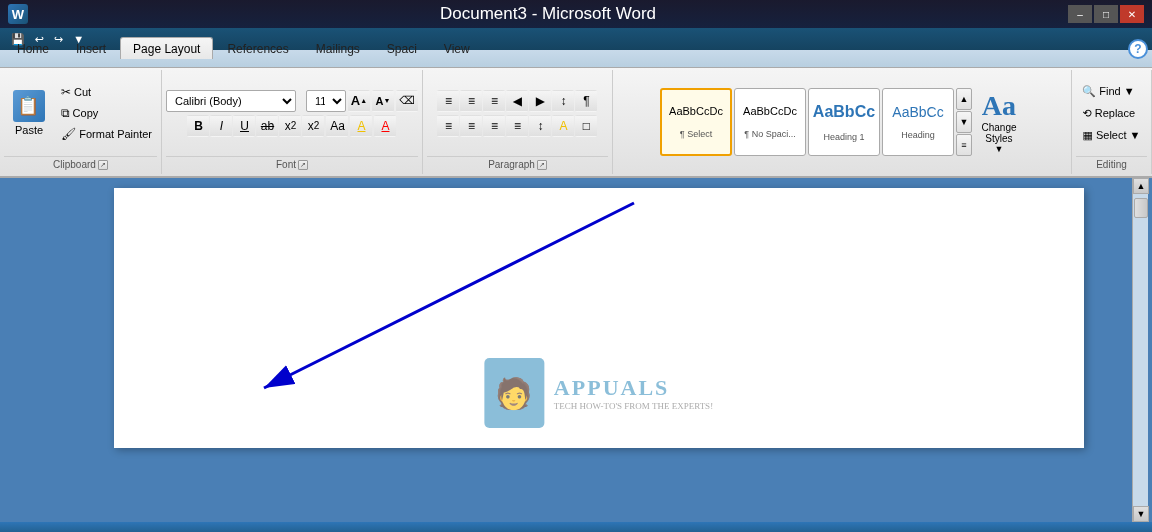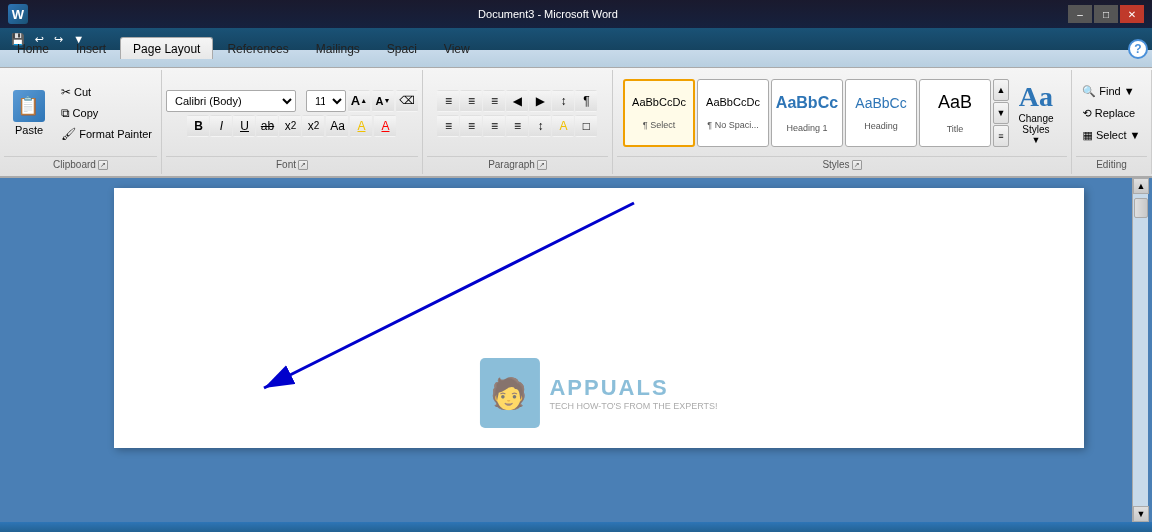--- a/index.html
+++ b/index.html
@@ -10,21 +10,21 @@
       background: linear-gradient(to bottom, #1a1a2e, #16213e);
       height: 28px;
       display: flex;
       align-items: center;
       justify-content: space-between;
       padding: 0 8px;
       color: white;
       font-size: 12px;
     }
     .title-bar-left { display: flex; align-items: center; gap: 6px; }
-    .title-bar-center { flex: 1; text-align: center; font-size: 11px; }
+    .title-bar-center { flex: 1; text-align: center; font-size: 17px; }
     .title-bar-controls { display: flex; gap: 2px; }
     .title-btn {
       width: 24px; height: 18px; border: none; cursor: pointer;
       display: flex; align-items: center; justify-content: center;
       font-size: 10px; color: white; background: transparent;
     }
     .title-btn.close { background: #c0392b; }
     .title-btn.max { background: #555; }
     .title-btn.min { background: #555; }
 
@@ -315,21 +315,21 @@
       gap: 10px;
       opacity: 0.7;
     }
     .appuals-logo-char {
       width: 60px; height: 70px;
       background: #5ba3c9;
       border-radius: 5px;
       display: flex; align-items: center; justify-content: center;
       font-size: 30px;
     }
-    .appuals-text { color: #5ba3c9; }
+    .appuals-text { color: #5ba3c9; font-family: Liberation Serif, serif; }
     .appuals-title { font-size: 22px; font-weight: bold; letter-spacing: 2px; }
     .appuals-subtitle { font-size: 9px; color: #888; }
 
     
     .normal-style-text { font-size: 11px; }
     .nospacing-text { font-size: 11px; }
     .h1-text { font-size: 16px; color: #2e75b6; font-weight: bold; }
     .h2-text { font-size: 14px; color: #2e75b6; }
     .title-text { font-size: 18px; }
 
@@ -504,40 +504,32 @@
         <div class="style-item">
           <div class="style-preview h1-text">AaBbCc</div>
           <div class="style-label">Heading 1</div>
         </div>
 
         <div class="style-item">
           <div class="style-preview h2-text">AaBbCc</div>
           <div class="style-label">Heading</div>
         </div>
 
-        <div class="style-item">
-          <div class="style-preview title-text">AaB</div>
-          <div class="style-label">Title</div>
-        </div>
       </div>
       <div class="styles-scroll">
         <button class="styles-scroll-btn">▲</button>
         <button class="styles-scroll-btn">▼</button>
         <button class="styles-scroll-btn">≡</button>
       </div>
       <div class="change-styles-btn">
         <div class="aa-icon" style="font-size:28px;font-weight:bold;color:#2e75b6;font-family:Georgia,serif;">Aa</div>
         <span style="font-size:10px;text-align:center;">Change
 Styles</span>
         <span style="font-size:9px;">▼</span>
       </div>
-    </div>
-    <div class="ribbon-group-label">
-      <span>Styles</span>
-      <div class="group-expand-btn">↗</div>
     </div>
   </div>
 
   <div class="ribbon-group editing-group" style="min-width:80px;">
     <div class="ribbon-group-content" style="flex-direction:column;gap:3px;justify-content:center;align-items:flex-start;">
       <div class="small-btn find-btn">
         <span>🔍</span>
         <span>Find</span>
         <span>▼</span>
       </div>

